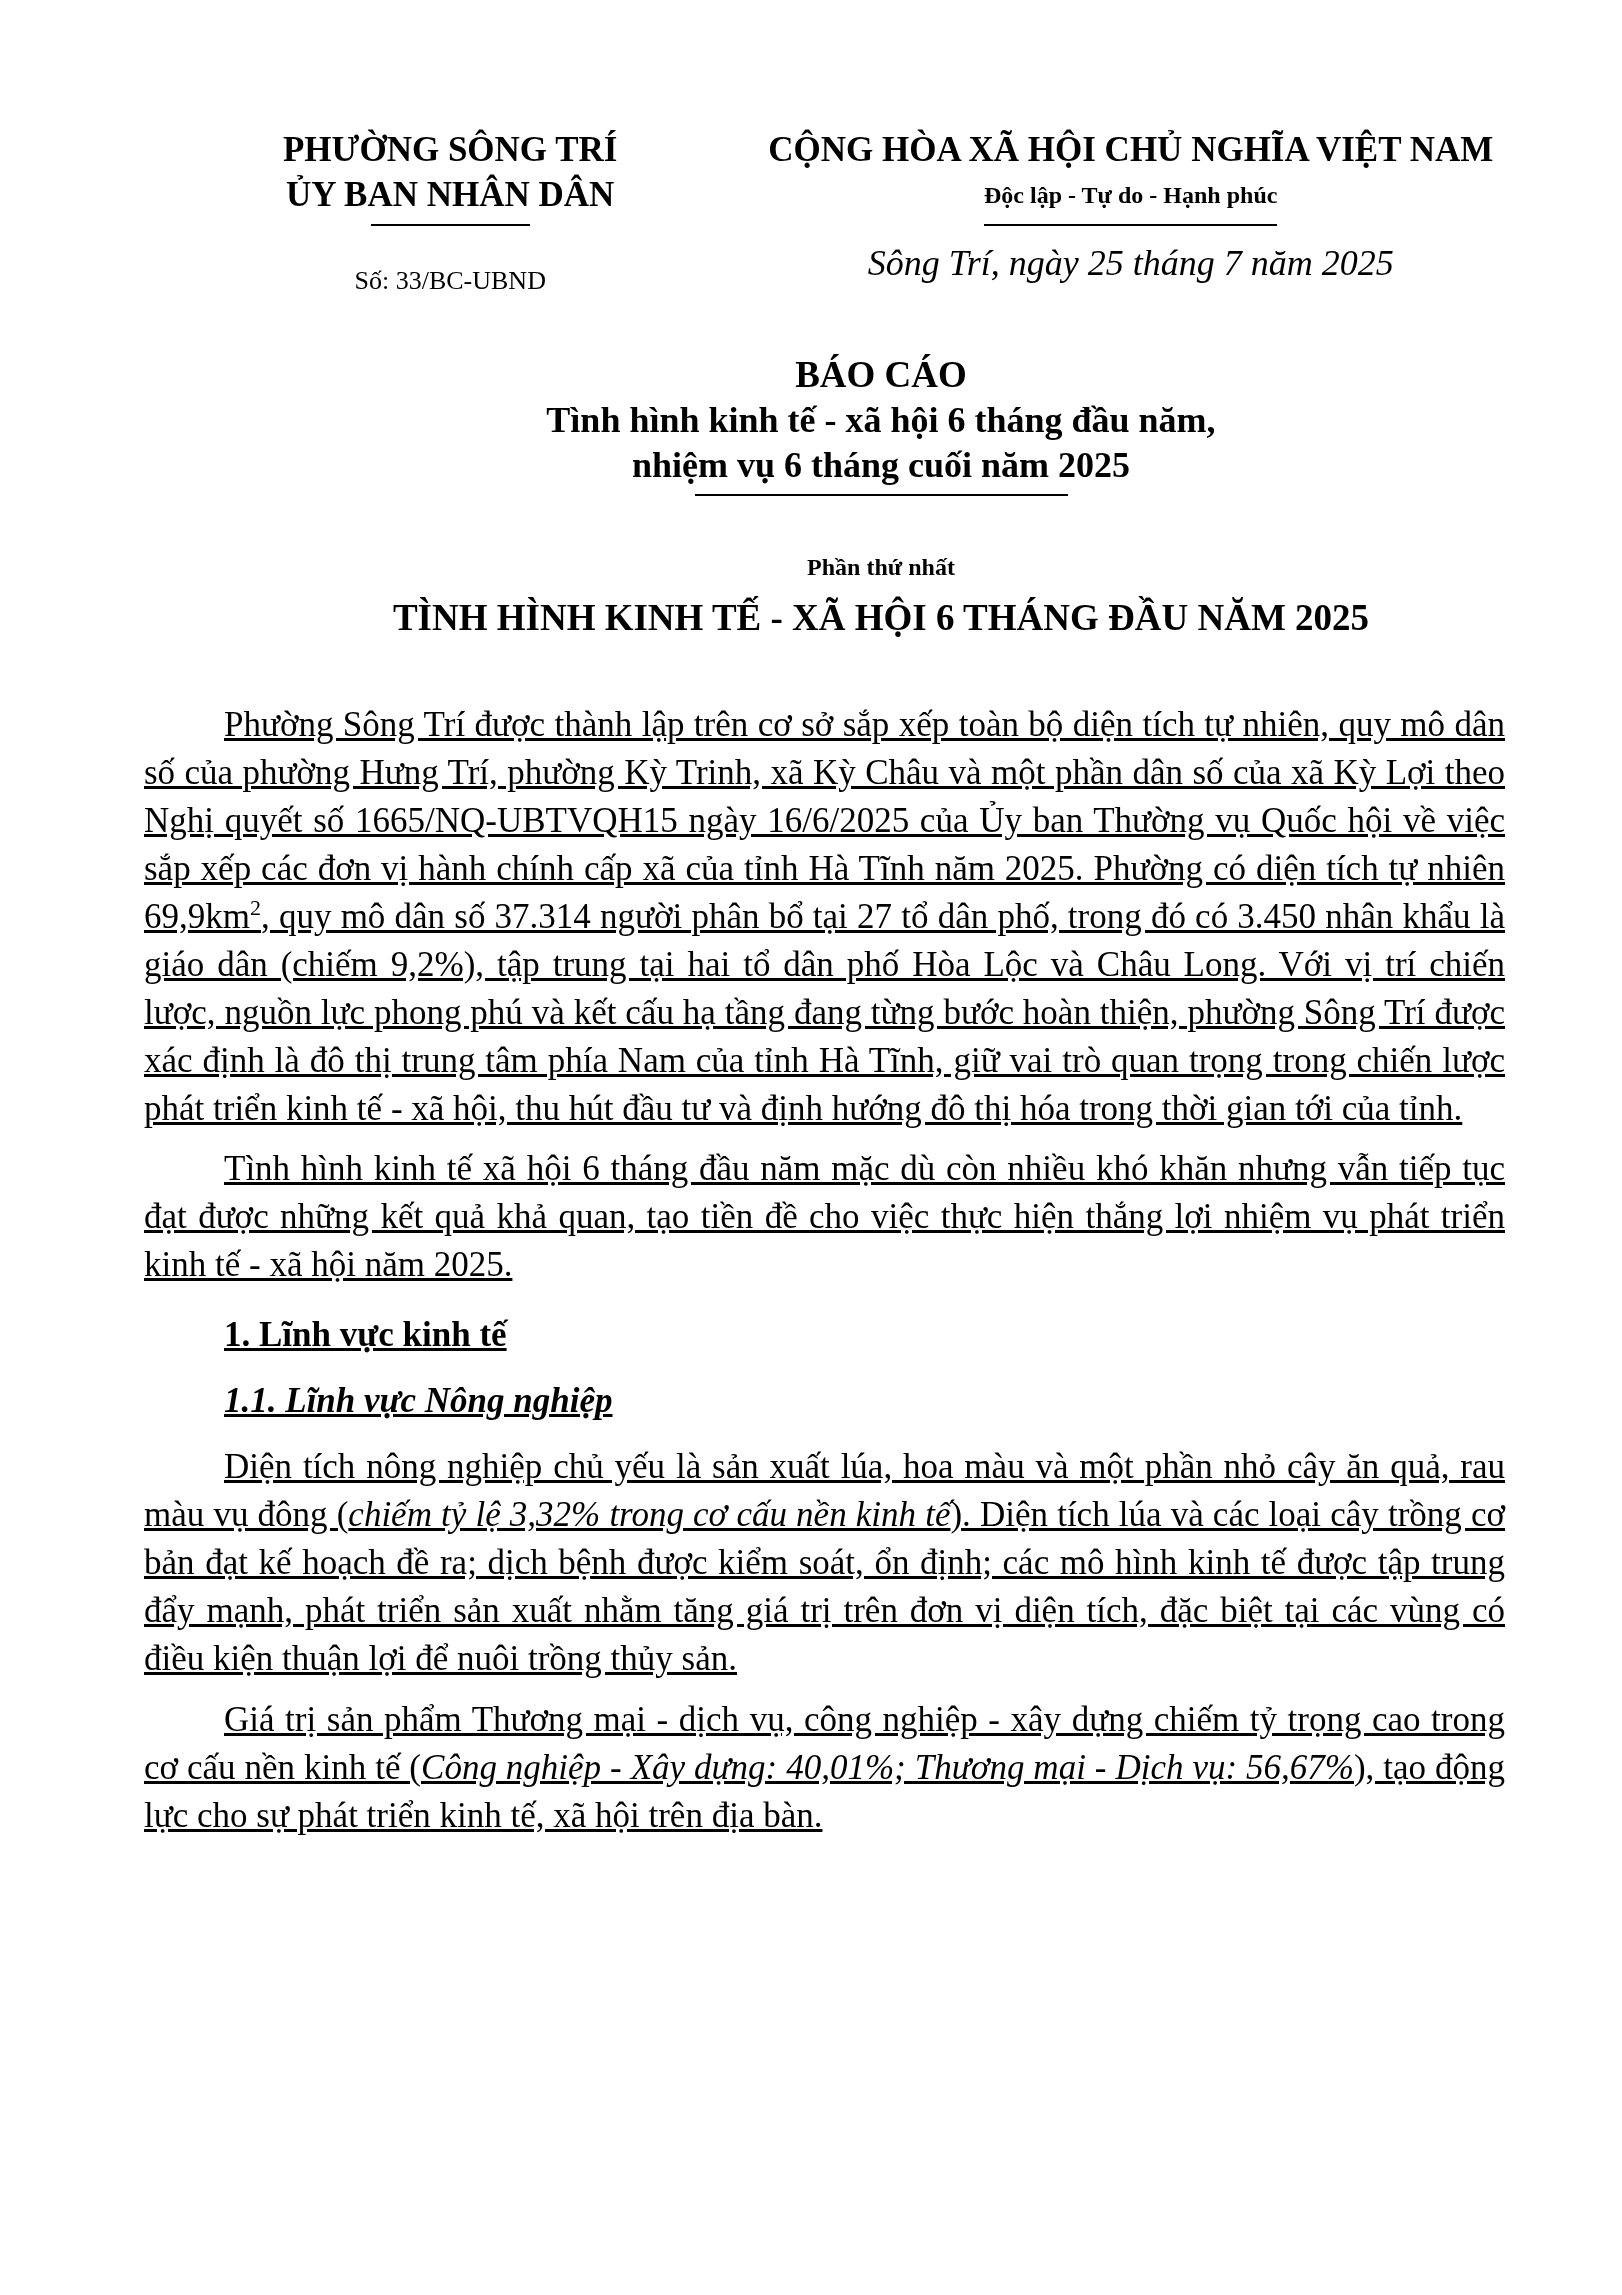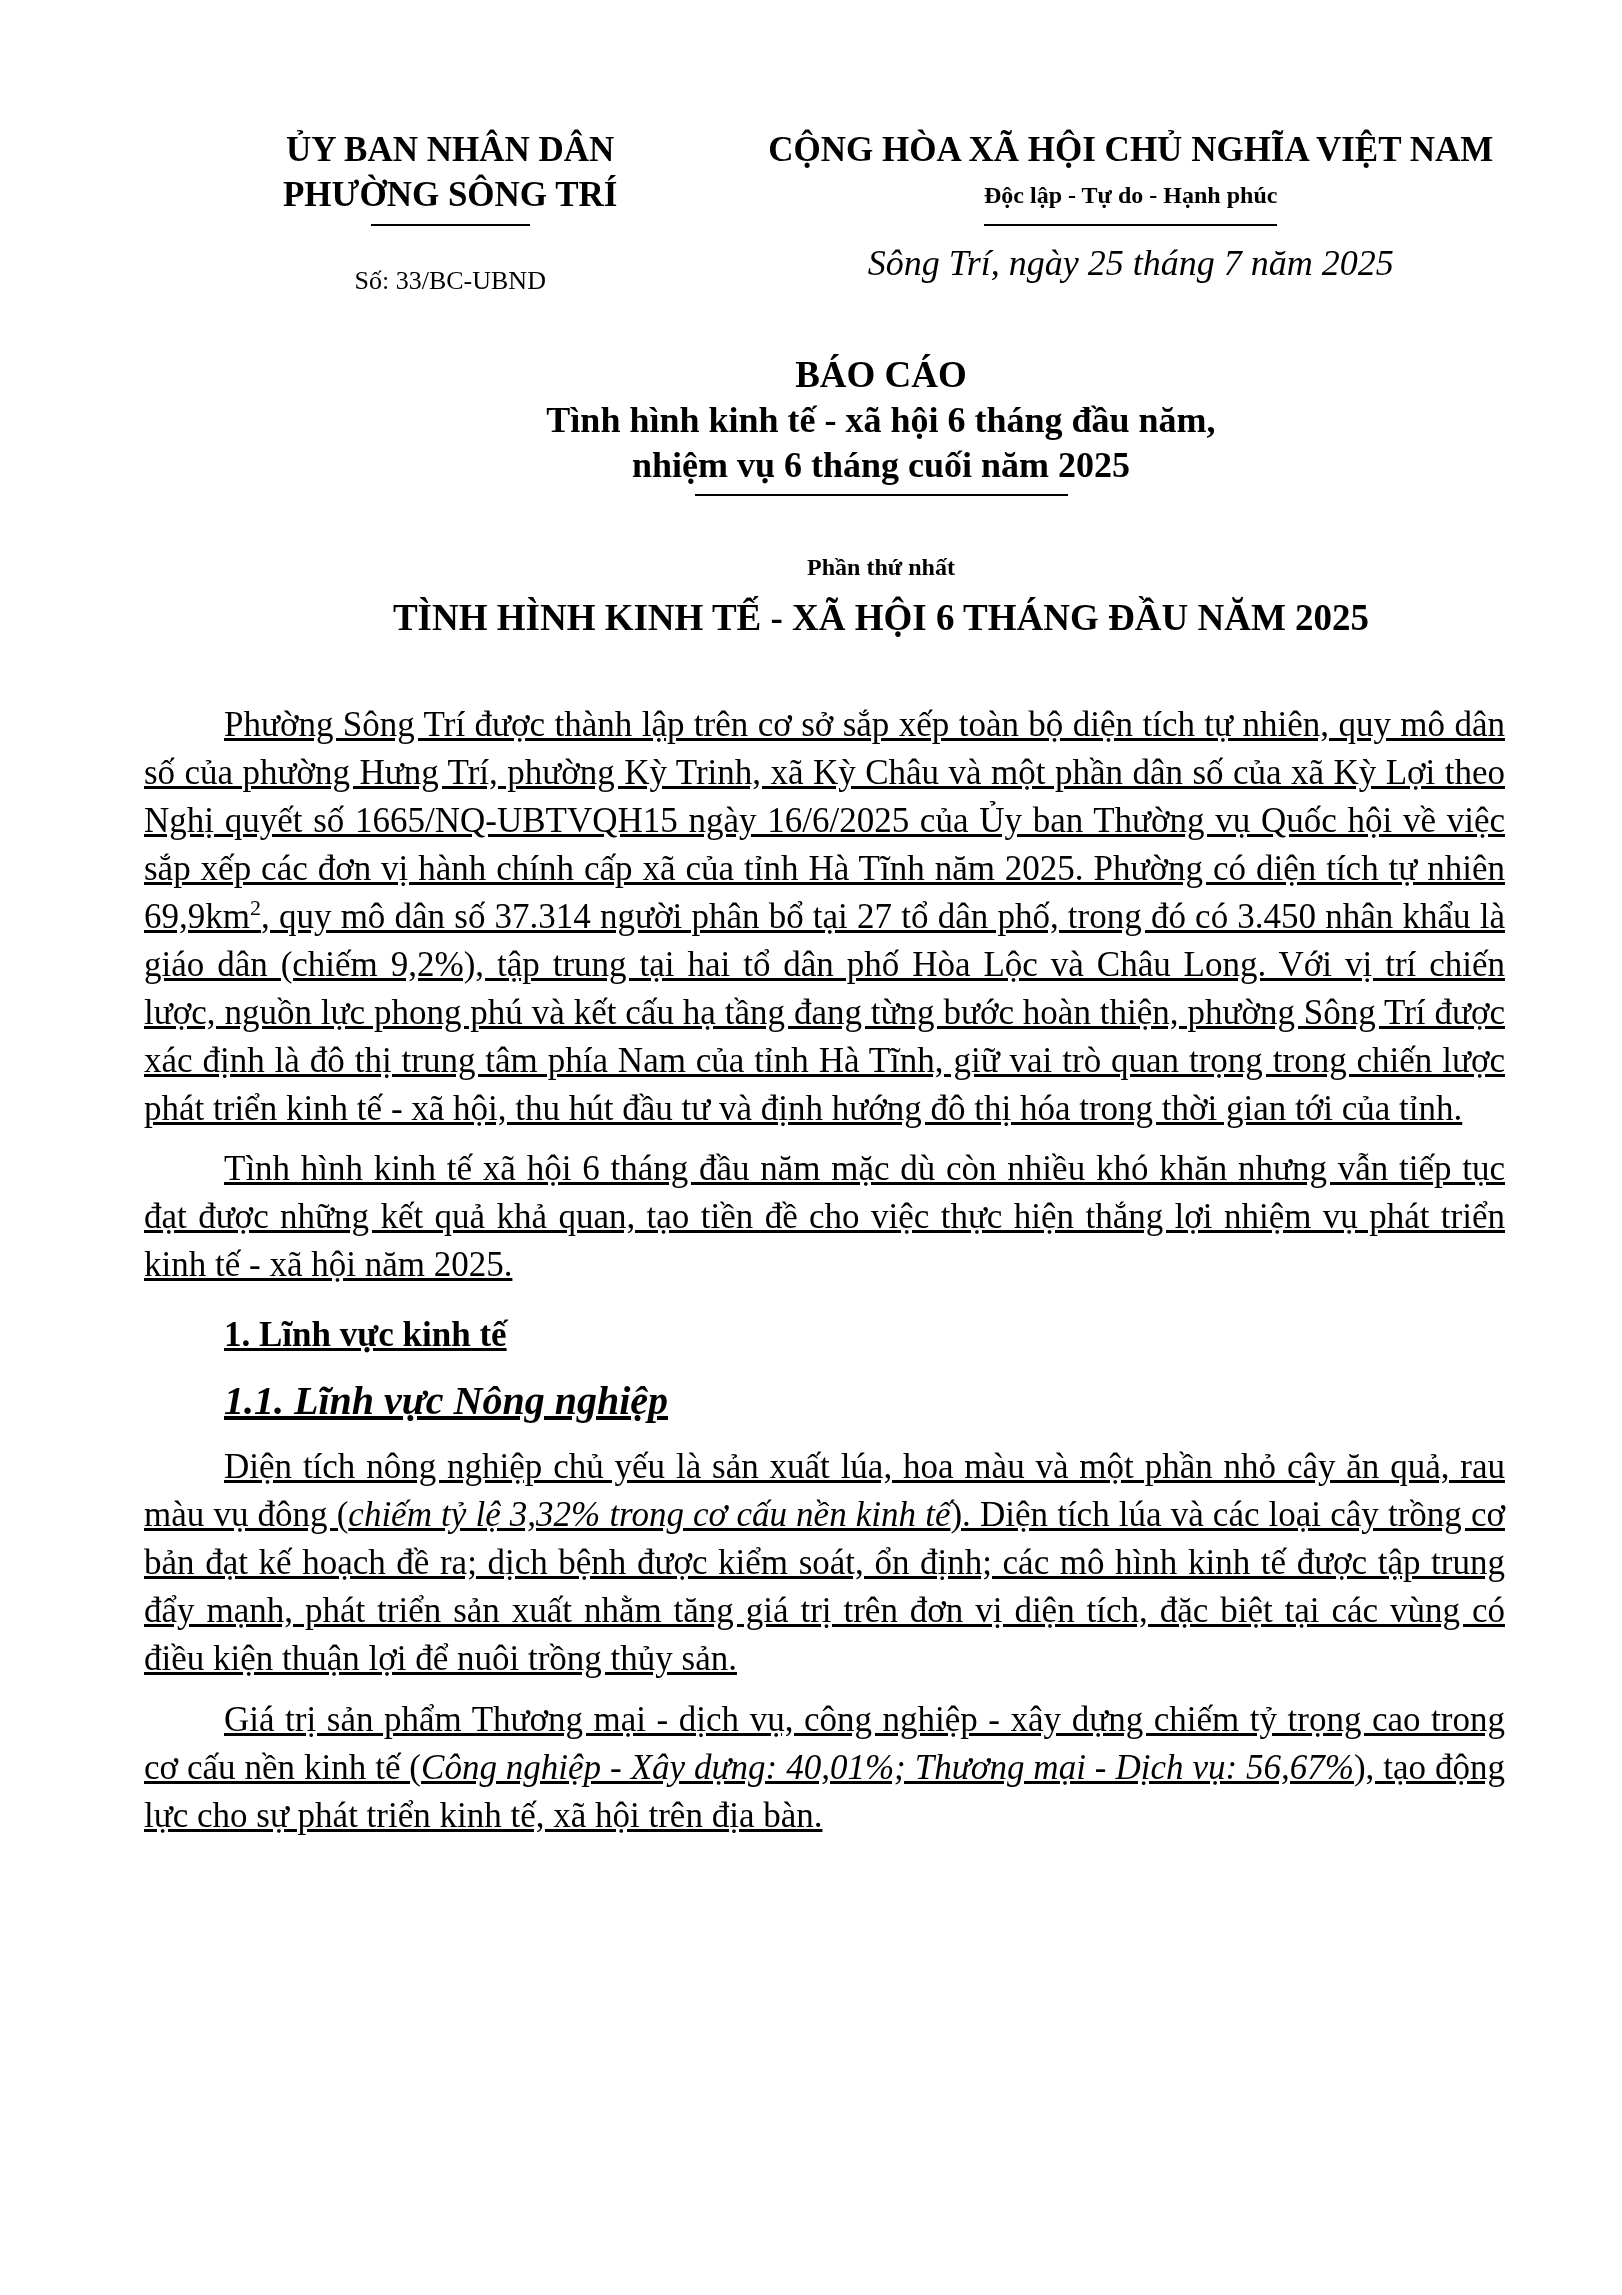--- a/index.html
+++ b/index.html
@@ -100,39 +100,39 @@
     text-indent: 80px;
   }
   .heading-bold {
     font-size: 35px;
     font-weight: bold;
     margin: 22px 0 18px 0;
     text-indent: 80px;
     text-align: left;
   }
   .heading-bold-italic {
-    font-size: 40px;
+    font-size: 35px;
     font-weight: bold;
     font-style: italic;
     margin: 4px 0 18px 0;
     text-indent: 80px;
     text-align: left;
   }
   .italic-seg { font-style: italic; }
   sup.km-sup { font-size: 22px; line-height: 0; }
 </style>
 </head>
 <body>
 
 <div class="page">
 
   <div class="header">
     <div class="header-left">
+      <div class="org-line">PHƯỜNG SÔNG TRÍ</div>
       <div class="org-line">ỦY BAN NHÂN DÂN</div>
-      <div class="org-line">PHƯỜNG SÔNG TRÍ</div>
       <div class="rule-left"></div>
       <div class="doc-number">Số: 33/BC-UBND</div>
     </div>
     <div class="header-right">
       <div class="motto-line1">CỘNG HÒA XÃ HỘI CHỦ NGHĨA VIỆT NAM</div>
       <div class="motto-line2">
         <span class="motto-underline">Độc lập - Tự do - Hạnh phúc</span>
       </div>
       <div class="date-line">Sông Trí, ngày 25 tháng 7 năm 2025</div>
     </div>

